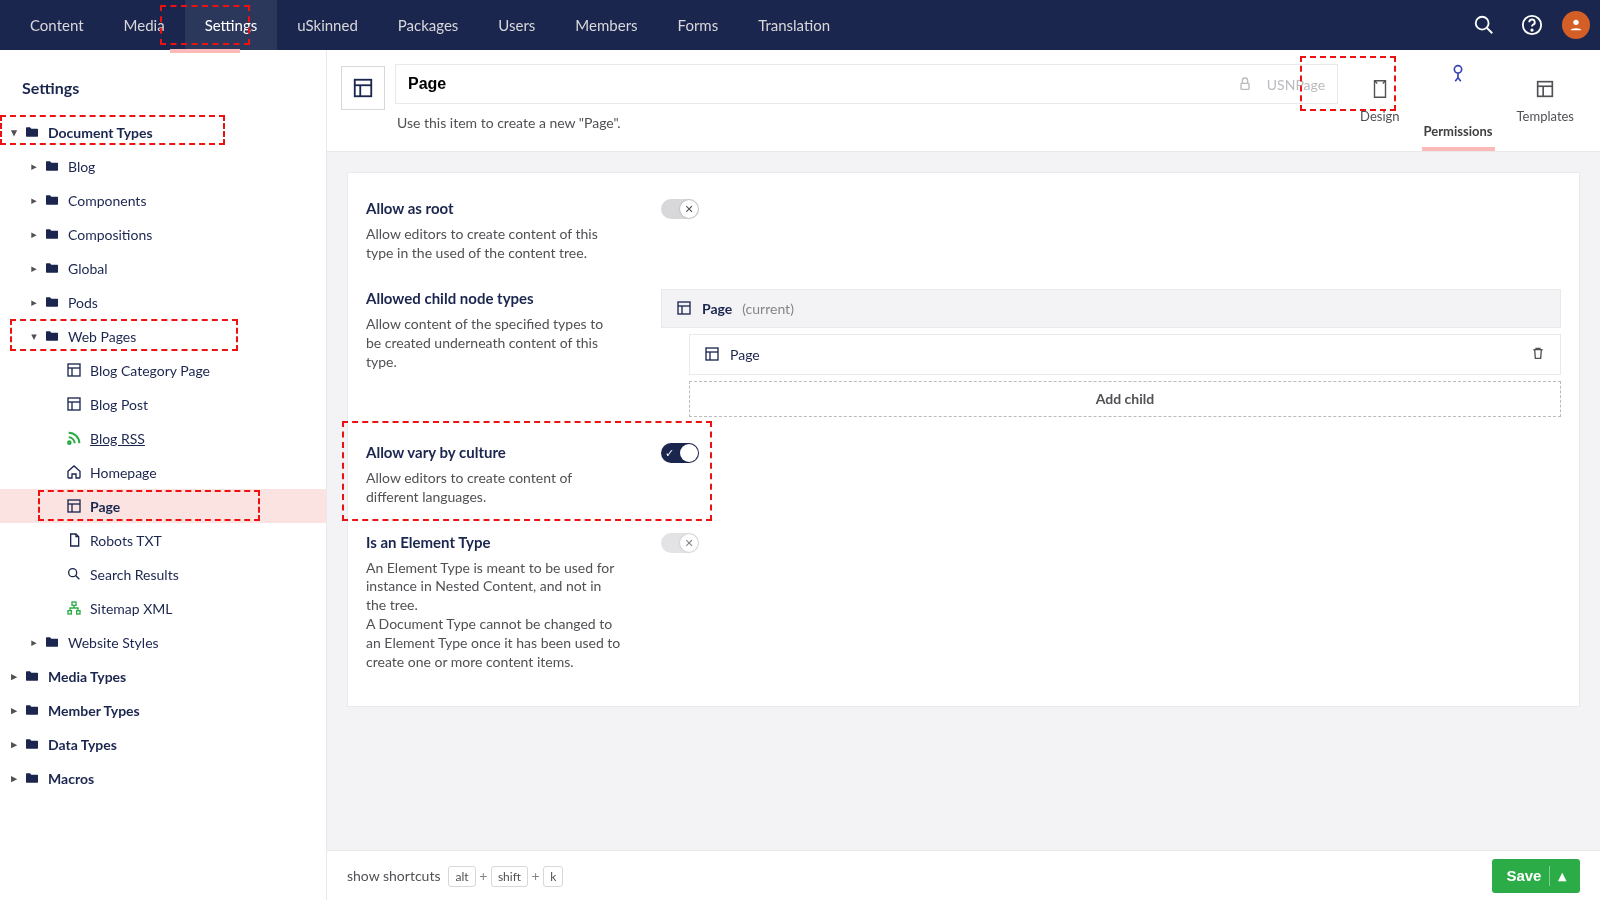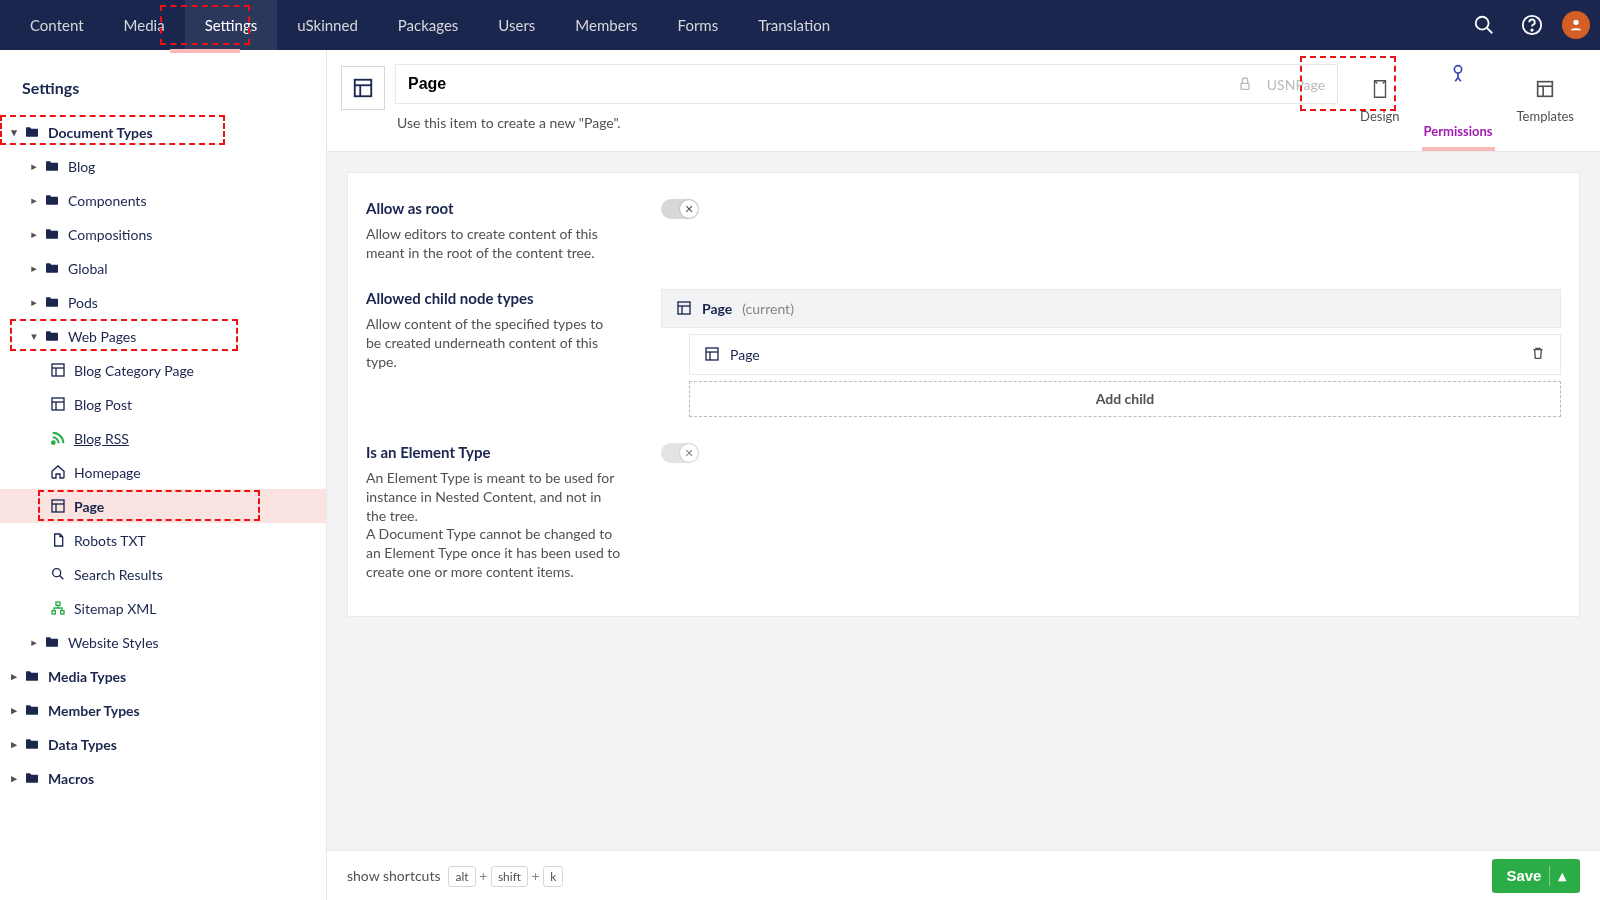--- a/index.html
+++ b/index.html
@@ -18,33 +18,33 @@
 .sidebar h2 { font-size: 16px; font-weight: 700; padding: 0 22px 18px; }
 .tree { list-style: none; }
 .tree li { position: relative; }
 .tree .row { display: flex; align-items: center; height: 34px; cursor: pointer; }
 .tree .row.selected { background: #fae3e1; font-weight: 700; }
 .tree .caret { width: 16px; display: inline-flex; justify-content: center; color: #515054; font-size: 11px; }
 .tree .ic { width: 20px; display: inline-flex; justify-content: center; margin-right: 2px; }
 .tree .lbl { padding-left: 4px; }
 .tree .d0 { padding-left: 6px; font-weight:700; }
 .tree .d1 { padding-left: 26px; }
-.tree .d2 { padding-left: 32px; }
+.tree .d2 { padding-left: 48px; }
 
 .main { flex: 1; background: #f3f3f5; display: flex; flex-direction: column; min-width: 0; }
 .header { height: 102px; background: #fff; border-bottom: 1px solid #e9e9eb; display: flex; padding: 10px 14px; }
 .header .iconbox { width: 44px; height: 44px; border: 1px solid #d8d7d9; display: flex; align-items: center; justify-content: center; margin-right: 10px; margin-top: 6px; }
 .header .titlewrap { flex: 1; padding-top: 4px; }
 .header .titlebar { display: flex; align-items: center; border: 1px solid #e9e9eb; height: 40px; padding: 0 12px; }
 .header .titlebar input { border: none; font-size: 16px; font-weight: 700; flex: 1; outline: none; }
 .header .titlebar .alias { color: #bbbabf; font-size: 14px; display: flex; align-items: center; gap: 14px; }
 .header .desc { color: #515054; font-size: 14px; padding: 10px 2px 0; }
 .header .tabs { display: flex; margin-left: 10px; }
 .header .tab { display: flex; flex-direction: column; align-items: center; justify-content: center; padding: 6px 12px; font-size: 13px; color: #515054; cursor: pointer; gap: 5px; }
-.header .tab.active { color: #a21caf; font-weight: 700; position: relative; gap: 36px; }
+.header .tab.active { color: #404040; font-weight: 700; position: relative; gap: 36px; }
 .header .tab.active::after { content: ""; position: absolute; bottom: -10px; left: 10px; right: 10px; height: 4px; background: #fbbab7; }
 
 .content { flex: 1; overflow-y: auto; padding: 20px; }
 .panel { background: #fff; border: 1px solid #e9e9eb; padding: 8px 0 26px 0; }
 .prop { display: flex; padding: 18px 18px 8px 18px; gap: 40px; position: relative; }
 .prop .pleft { width: 255px; flex-shrink: 0; }
 .prop .ptitle { font-weight: 700; font-size: 15px; margin-bottom: 8px; }
 .prop .pdesc { color: #515054; font-size: 14px; line-height: 1.35; }
 .prop .pright { flex: 1; }
 
@@ -408,21 +408,21 @@
             <span>Templates</span>
           </div>
         </div>
     </div>
 
     <div class="content">
       <div class="panel">
         <div class="prop">
           <div class="pleft">
             <div class="ptitle">Allow as root</div>
-            <div class="pdesc">Allow editors to create content of this meant in the root of the content tree.</div>
+            <div class="pdesc">Allow editors to create content of this type in the used of the content tree.</div>
           </div>
           <div class="pright">
             <div class="toggle">
                 <div class="knob">✕</div>
               </div>
           </div>
         </div>
 
         <div class="prop">
           <div class="pleft">
@@ -453,20 +453,33 @@
                     </svg>
                 </span>
               </div>
               <div class="addchild">
                 <strong>Add child</strong>
               </div>
             </div>
           </div>
         </div>
 
+        <div class="prop" id="vary-prop">
+          <div class="pleft">
+            <div class="ptitle">Allow vary by culture</div>
+            <div class="pdesc">Allow editors to create content of different languages.</div>
+          </div>
+          <div class="pright">
+            <div class="toggle on">
+                <span class="mark">✓</span>
+                <div class="knob"></div>
+              </div>
+          </div>
+          <div class="annot" style="left:-6px; top:-4px; width:370px; height:100px;"></div>
+        </div>
 
         <div class="prop">
           <div class="pleft">
             <div class="ptitle">Is an Element Type</div>
             <div class="pdesc">An Element Type is meant to be used for instance in Nested Content, and not in the tree.</div>
             <div class="pdesc" style="margin-top:0">A Document Type cannot be changed to an Element Type once it has been used to create one or more content items.</div>
           </div>
           <div class="pright">
             <div class="toggle disabled">
                 <div class="knob">✕</div>

